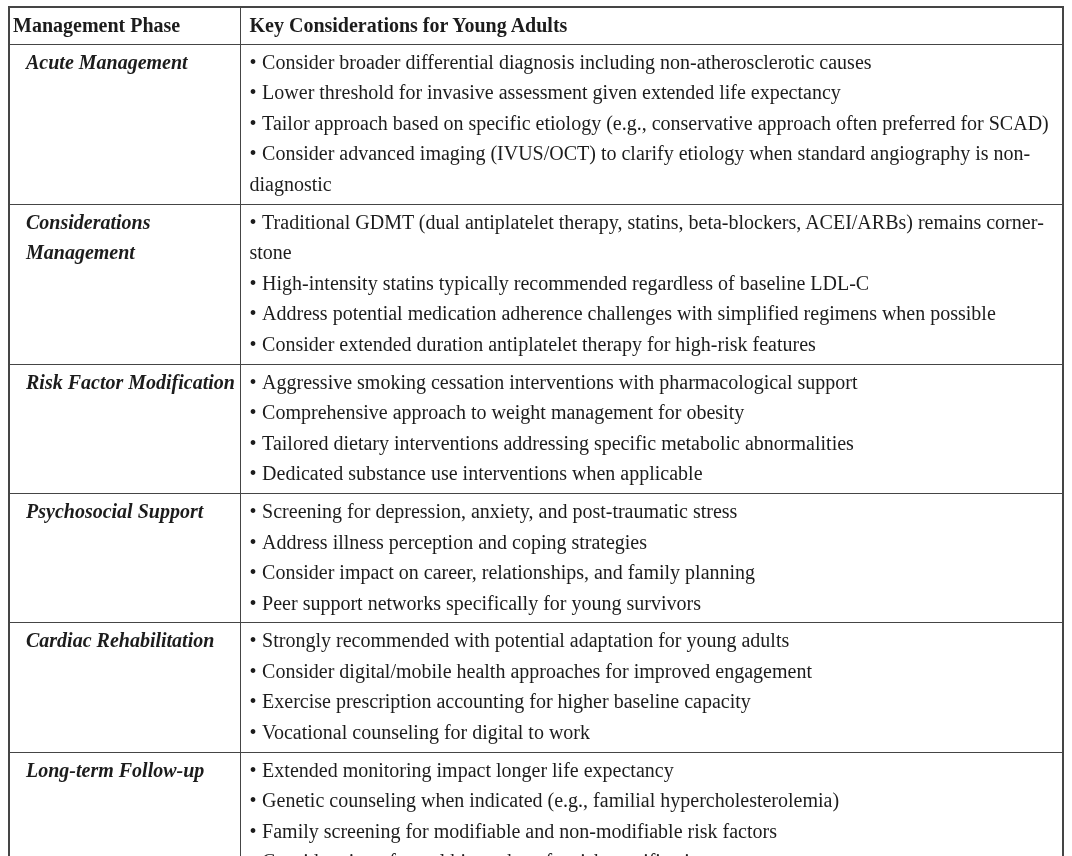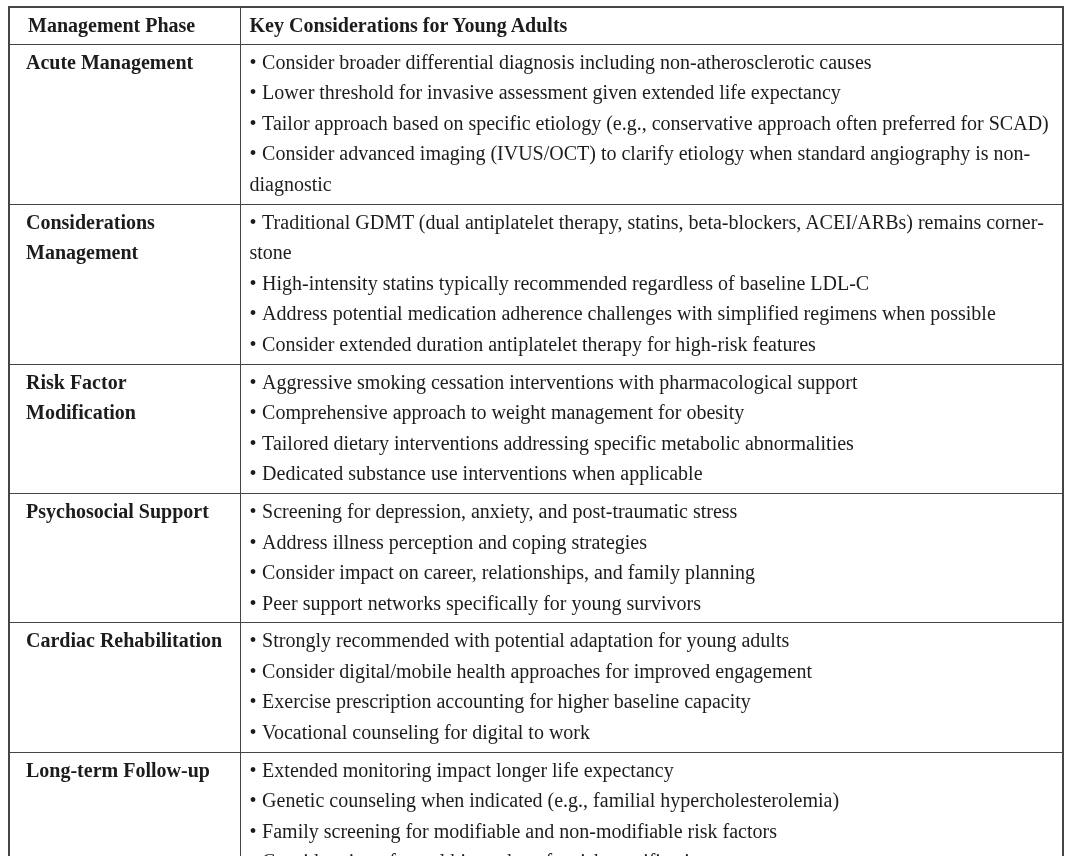--- a/index.html
+++ b/index.html
@@ -26,26 +26,27 @@
     border: 1px solid #454545;
     vertical-align: top;
     font-size: 20px;
     line-height: 30.6px;
     text-align: left;
   }
   col.c-phase { width: 231px; }
   col.c-key  { width: 823px; }
   th.phase-h, th.key-h {
     font-weight: bold;
-    padding: 2px 8px 3px 18px;
+    padding: 2px 8px 3px 3px;
   }
   th.key-h { padding-left: 9px; }
   td.phase-cell {
     font-weight: bold;
     padding: 2px 4px 4px 16px;
+    font-style: italic;
   }
   td.cons-cell {
     padding: 2px 6px 4px 9px;
   }
   .bullet-line {
     margin: 0;
   }
   .bullet-mark {
     margin-right: 0.28em;
   }

